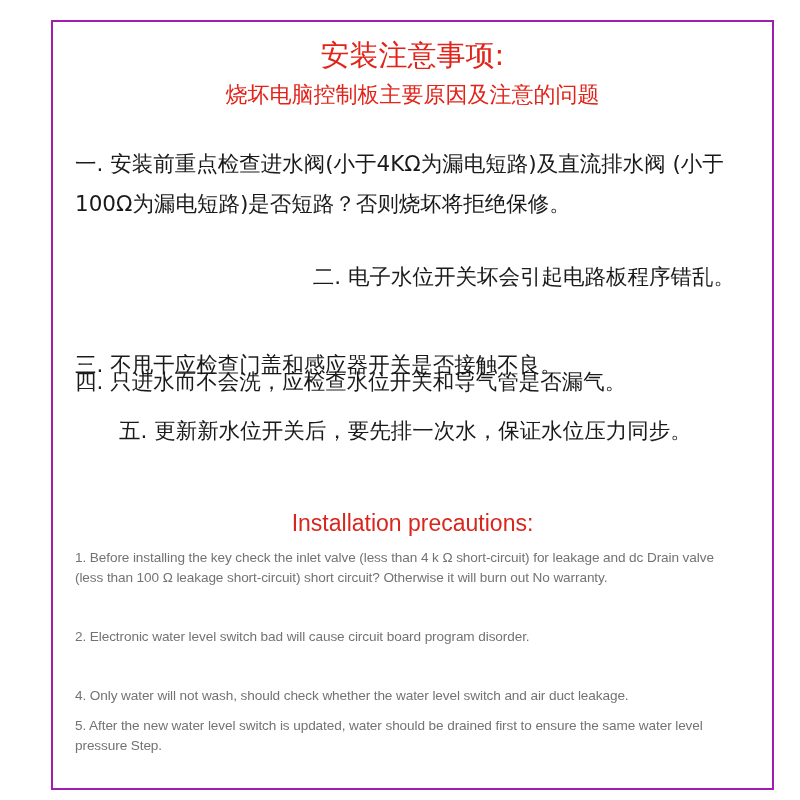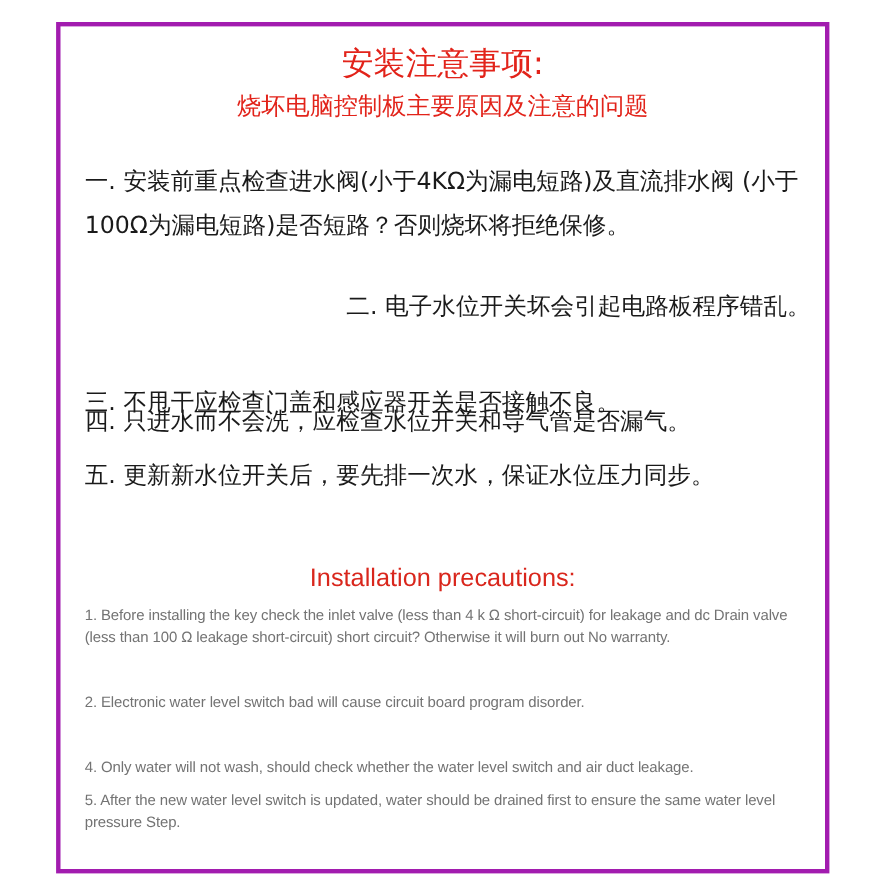--- a/index.html
+++ b/index.html
@@ -1,19 +1,19 @@
 <!DOCTYPE html>
 <html><head>
 <meta charset="utf-8">
 <style>
   html, body { margin: 0; padding: 0; background: #ffffff; }
   body { width: 800px; height: 800px; position: relative; overflow: hidden; }
   .frame {
     position: absolute; left: 51px; top: 20px; width: 695px; height: 766px;
-    border: 4px solid #a21caf; box-sizing: content-box; background: #fff;
+    border: 2px solid #a21caf; box-sizing: content-box; background: #fff; padding-left: 24px;
   }
   .title-cn {
     position: absolute; left: 0; right: 0; top: 14px; text-align: center;
     color: #e2231a; font-family: "DejaVu Sans", sans-serif; font-size: 29px;
   }
   .subtitle-cn {
     position: absolute; left: 0; right: 0; top: 58px; text-align: center;
     color: #e2231a; font-family: Liberation Serif, serif; font-size: 22px;
   }
   .cn-item {
@@ -35,21 +35,21 @@
 <body>
 
 <div class="frame">
   <div class="title-cn">安装注意事项:</div>
   <div class="subtitle-cn">烧坏电脑控制板主要原因及注意的问题</div>
 
   <div class="cn-item" style="top:122px;">一. 安装前重点检查进水阀(小于4KΩ为漏电短路)及直流排水阀 (小于100Ω为漏电短路)是否短路？否则烧坏将拒绝保修。</div>
   <div class="cn-item" style="top:235px;text-align:right;">二. 电子水位开关坏会引起电路板程序错乱。</div>
   <div class="cn-item" style="top:288px;margin-top:35px;">三. 不甩干应检查门盖和感应器开关是否接触不良。</div>
   <div class="cn-item" style="top:340px;">四. 只进水而不会洗，应检查水位开关和导气管是否漏气。</div>
-  <div class="cn-item" style="top:389px;">五. 更新新水位开关后，要先排一次水，保证水位压力同步。</div>
+  <div class="cn-item" style="top:389px;margin-left:44px;">五. 更新新水位开关后，要先排一次水，保证水位压力同步。</div>
 
   <div class="title-en">Installation precautions:</div>
 
   <div class="en-item" style="top:526px;">1. Before installing the key check the inlet valve (less than 4 k Ω short-circuit) for leakage and dc Drain valve (less than 100 Ω leakage short-circuit) short circuit? Otherwise it will burn out No warranty.</div>
   <div class="en-item" style="top:605px;">2. Electronic water level switch bad will cause circuit board program disorder.</div>
   <div class="en-item" style="top:664px;">4. Only water will not wash, should check whether the water level switch and air duct leakage.</div>
   <div class="en-item" style="top:694px;">5. After the new water level switch is updated, water should be drained first to ensure the same water level pressure Step.</div>
 </div>
 
 </body></html>

